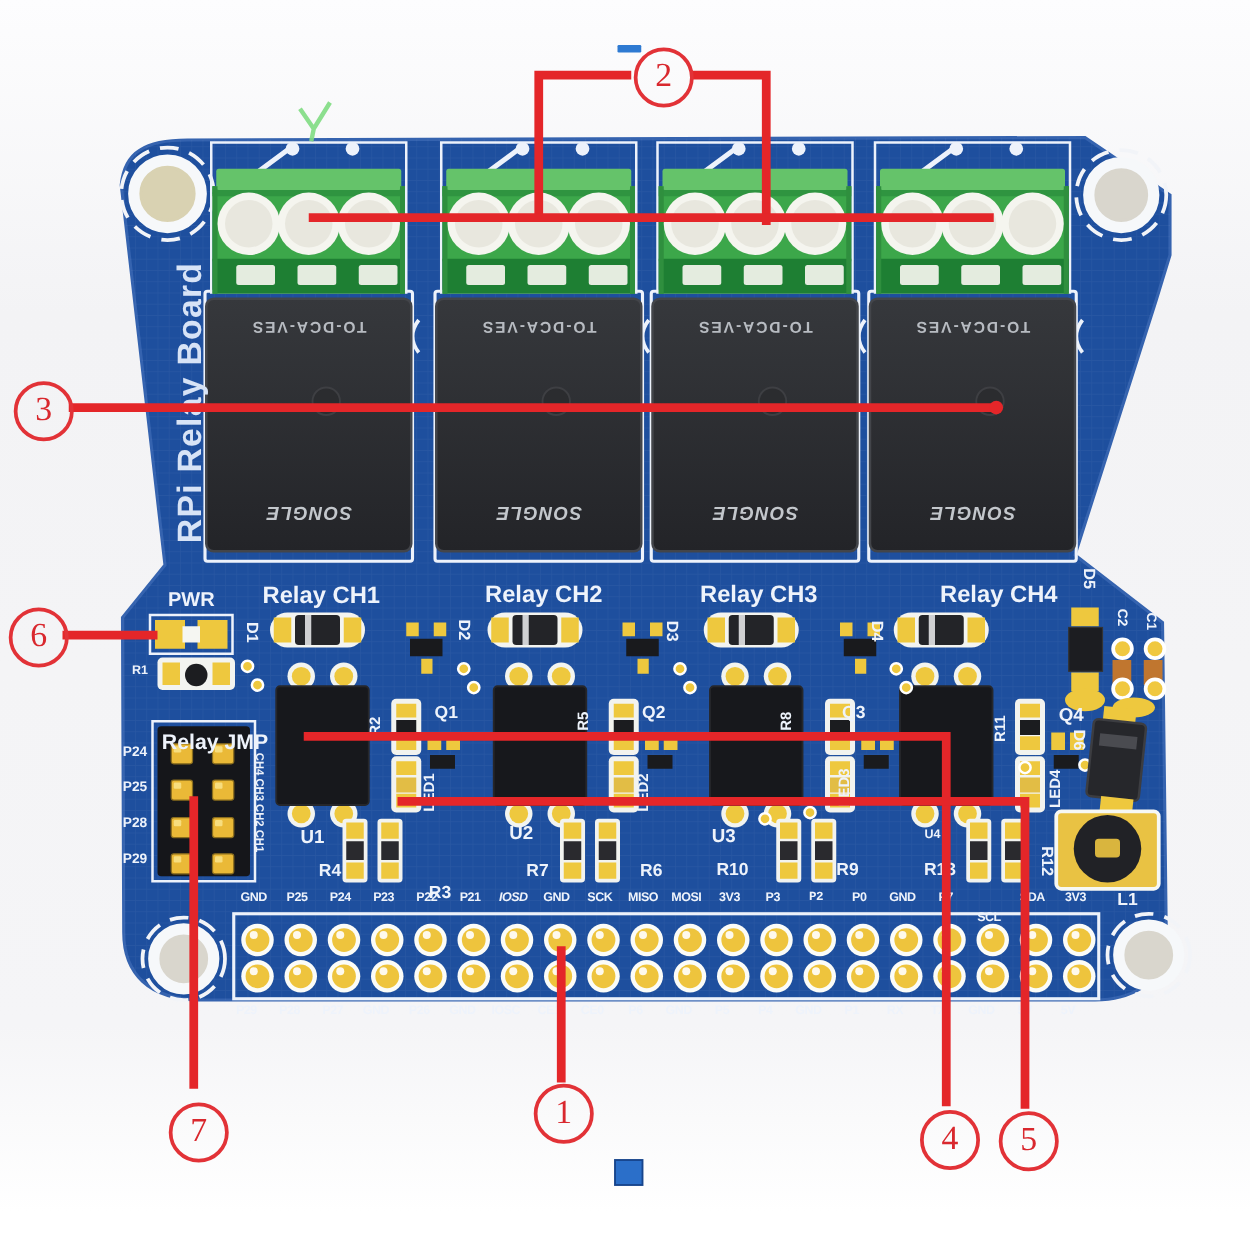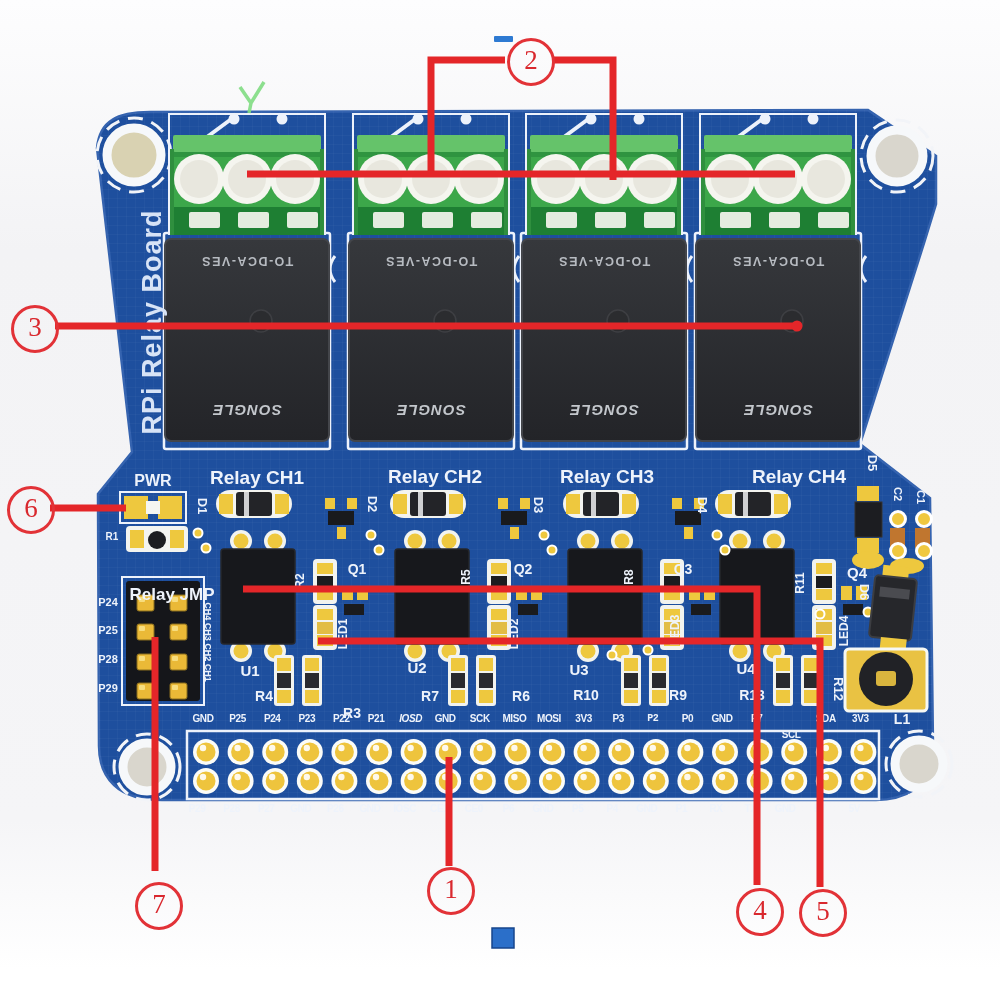--- a/index.html
+++ b/index.html
@@ -696,21 +696,21 @@
       <span class="sk" style="left: 702px; top: 505px; font-size: 13px; transform: translate(-50%, -50%) rotate(90deg);">D4</span>
       <span class="sk" style="left: 872px; top: 463px; font-size: 13px; transform: translate(-50%, -50%) rotate(90deg);">D5</span>
       <span class="sk" style="left: 864px; top: 592px; font-size: 13px; transform: translate(-50%, -50%) rotate(90deg);">D6</span>
       <span class="sk" style="left: 357px; top: 569px; font-size: 14px; transform: translate(-50%, -50%);">Q1</span>
       <span class="sk" style="left: 523px; top: 569px; font-size: 14px; transform: translate(-50%, -50%);">Q2</span>
       <span class="sk" style="left: 683px; top: 569px; font-size: 14px; transform: translate(-50%, -50%);">Q3</span>
       <span class="sk" style="left: 857px; top: 572px; font-size: 15px; transform: translate(-50%, -50%);">Q4</span>
       <span class="sk" style="left: 250px; top: 670px; font-size: 15px; transform: translate(-50%, -50%);">U1</span>
       <span class="sk" style="left: 417px; top: 667px; font-size: 15px; transform: translate(-50%, -50%);">U2</span>
       <span class="sk" style="left: 579px; top: 669px; font-size: 15px; transform: translate(-50%, -50%);">U3</span>
-      <span class="sk" style="left: 746px; top: 668px; font-size: 15px; transform: translate(-50%, -50%);">U4</span>
+      <span class="sk" style="left: 746px; top: 668px; font-size: 10px; transform: translate(-50%, -50%);">U4</span>
       <span class="sk" style="left: 300px; top: 581px; font-size: 12px; transform: translate(-50%, -50%) rotate(-90deg);">R2</span>
       <span class="sk" style="left: 466px; top: 577px; font-size: 12px; transform: translate(-50%, -50%) rotate(-90deg);">R5</span>
       <span class="sk" style="left: 629px; top: 577px; font-size: 12px; transform: translate(-50%, -50%) rotate(-90deg);">R8</span>
       <span class="sk" style="left: 800px; top: 583px; font-size: 12px; transform: translate(-50%, -50%) rotate(-90deg);">R11</span>
       <span class="sk" style="left: 264px; top: 696px; font-size: 14px; transform: translate(-50%, -50%);">R4</span>
       <span class="sk" style="left: 352px; top: 713px; font-size: 14px; transform: translate(-50%, -50%);">R3</span>
       <span class="sk" style="left: 430px; top: 696px; font-size: 14px; transform: translate(-50%, -50%);">R7</span>
       <span class="sk" style="left: 521px; top: 696px; font-size: 14px; transform: translate(-50%, -50%);">R6</span>
       <span class="sk" style="left: 586px; top: 695px; font-size: 14px; transform: translate(-50%, -50%);">R10</span>
       <span class="sk" style="left: 678px; top: 695px; font-size: 14px; transform: translate(-50%, -50%);">R9</span>

